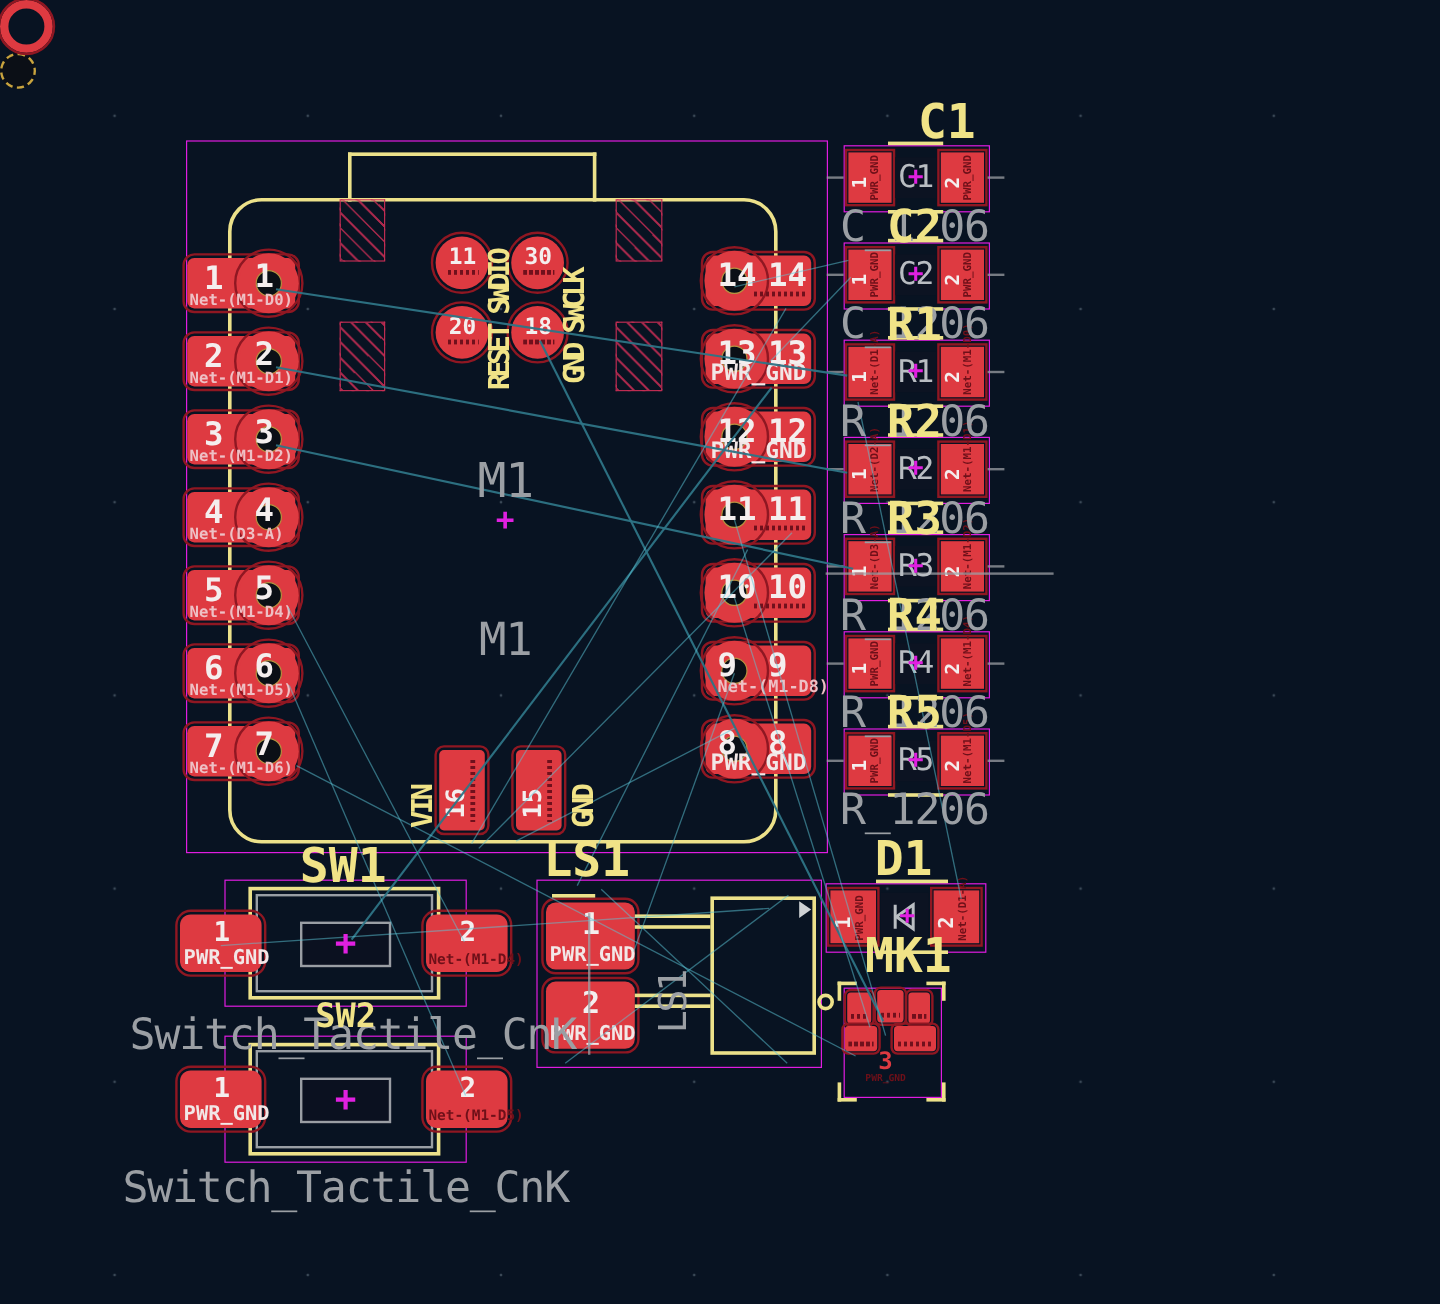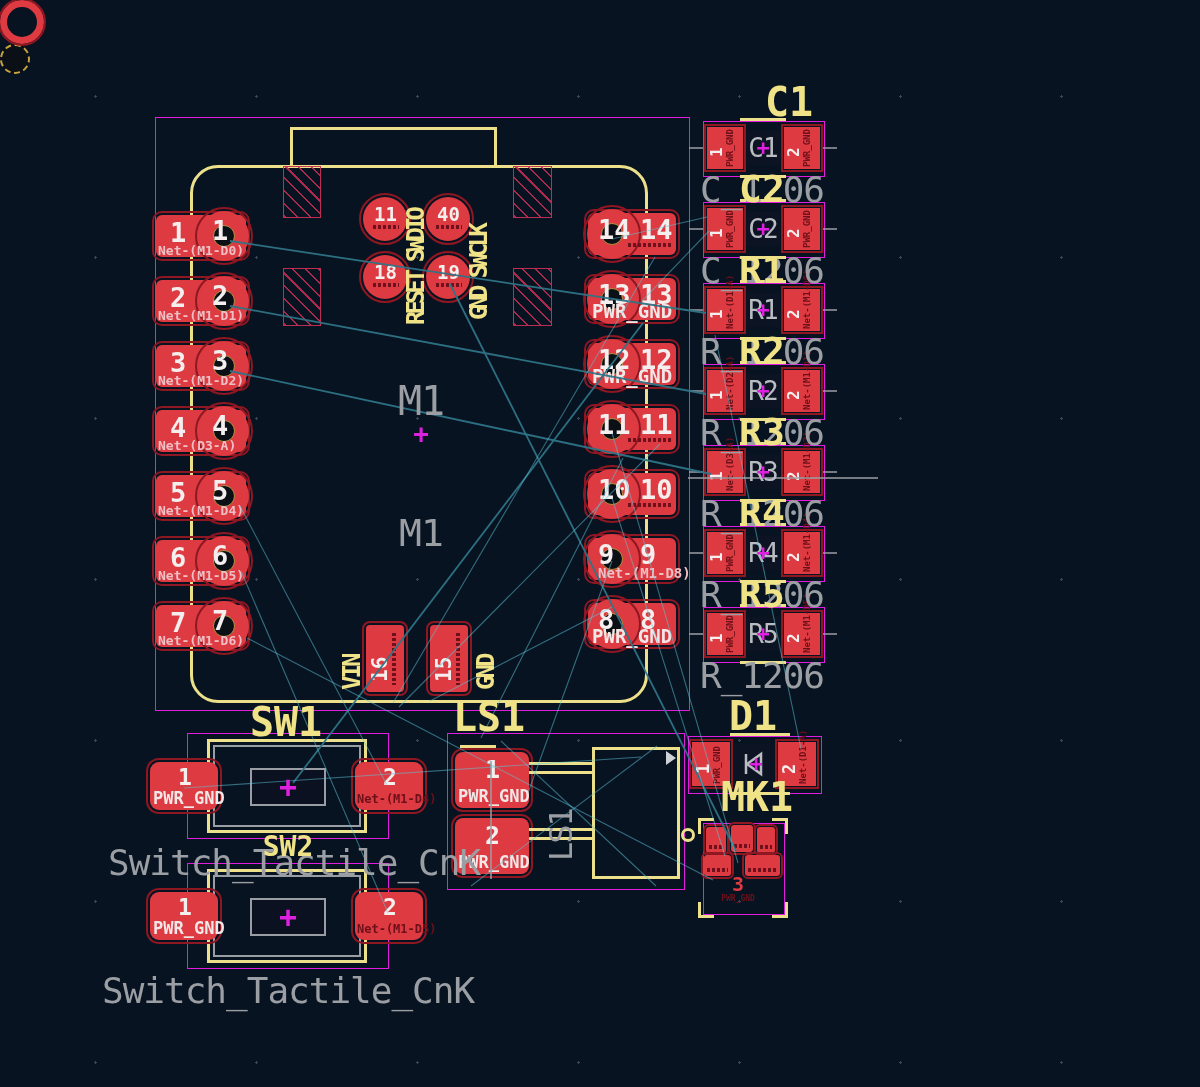--- a/index.html
+++ b/index.html
@@ -191,27 +191,27 @@
       <div class="abs padrect rnd" style="left: 588px; top: 603px; width: 88px; height: 42px;"></div>
       <div class="abs pcirc" style="left: 587px; top: 599px;"></div>
       <div class="abs hole" style="left: 601px; top: 613px;"></div>
       <div class="abs pnum" style="left: 598px; top: 606px; font-size: 27px; z-index: 17;">8</div>
       <div class="abs pnum" style="left: 640px; top: 606px; font-size: 27px;">8</div>
       <div class="abs pnet net-white" style="left: 592px; top: 627px; font-size: 19px; font-weight: bold;">PWR_GND</div>
       <div class="abs pcirc" style="left: 363px; top: 197px; width: 44px; height: 44px;"></div>
       <div class="abs pnum" style="left: 374px; top: 205px; font-size: 19px; z-index: 17;">11</div>
       <div class="abs micro" style="left: 373px; top: 225px; width: 26px;"></div>
       <div class="abs pcirc" style="left: 426px; top: 197px; width: 44px; height: 44px;"></div>
-      <div class="abs pnum" style="left: 437px; top: 205px; font-size: 19px; z-index: 17;">40</div>
+      <div class="abs pnum" style="left: 437px; top: 205px; font-size: 19px; z-index: 17;">30</div>
       <div class="abs micro" style="left: 436px; top: 225px; width: 26px;"></div>
       <div class="abs pcirc" style="left: 363px; top: 255px; width: 44px; height: 44px;"></div>
-      <div class="abs pnum" style="left: 374px; top: 263px; font-size: 19px; z-index: 17;">18</div>
+      <div class="abs pnum" style="left: 374px; top: 263px; font-size: 19px; z-index: 17;">20</div>
       <div class="abs micro" style="left: 373px; top: 283px; width: 26px;"></div>
       <div class="abs pcirc" style="left: 426px; top: 255px; width: 44px; height: 44px;"></div>
-      <div class="abs pnum" style="left: 437px; top: 263px; font-size: 19px; z-index: 17;">19</div>
+      <div class="abs pnum" style="left: 437px; top: 263px; font-size: 19px; z-index: 17;">18</div>
       <div class="abs micro" style="left: 436px; top: 283px; width: 26px;"></div>
       <div class="abs padrect" style="left: 366px; top: 625px; width: 38px; height: 67px; border-radius: 4px;"></div>
       <div class="abs pnum vtext" style="left: 370px; top: 636px; font-size: 21px; height: 46px; z-index: 17;">16</div>
       <div class="abs microv" style="left: 392px; top: 633px; height: 52px;"></div>
       <div class="abs padrect" style="left: 430px; top: 625px; width: 38px; height: 67px; border-radius: 4px;"></div>
       <div class="abs pnum vtext" style="left: 434px; top: 636px; font-size: 21px; height: 46px; z-index: 17;">15</div>
       <div class="abs microv" style="left: 456px; top: 633px; height: 52px;"></div>
       <div class="abs rc-court" style="left: 703px; top: 121px; width: 120px; height: 54px;"></div>
       <div class="abs silkbar" style="left: 740px; top: 118px; width: 46px; height: 3px;"></div>
       <div class="abs silkbar" style="left: 740px; top: 175px; width: 46px; height: 3px;"></div>

